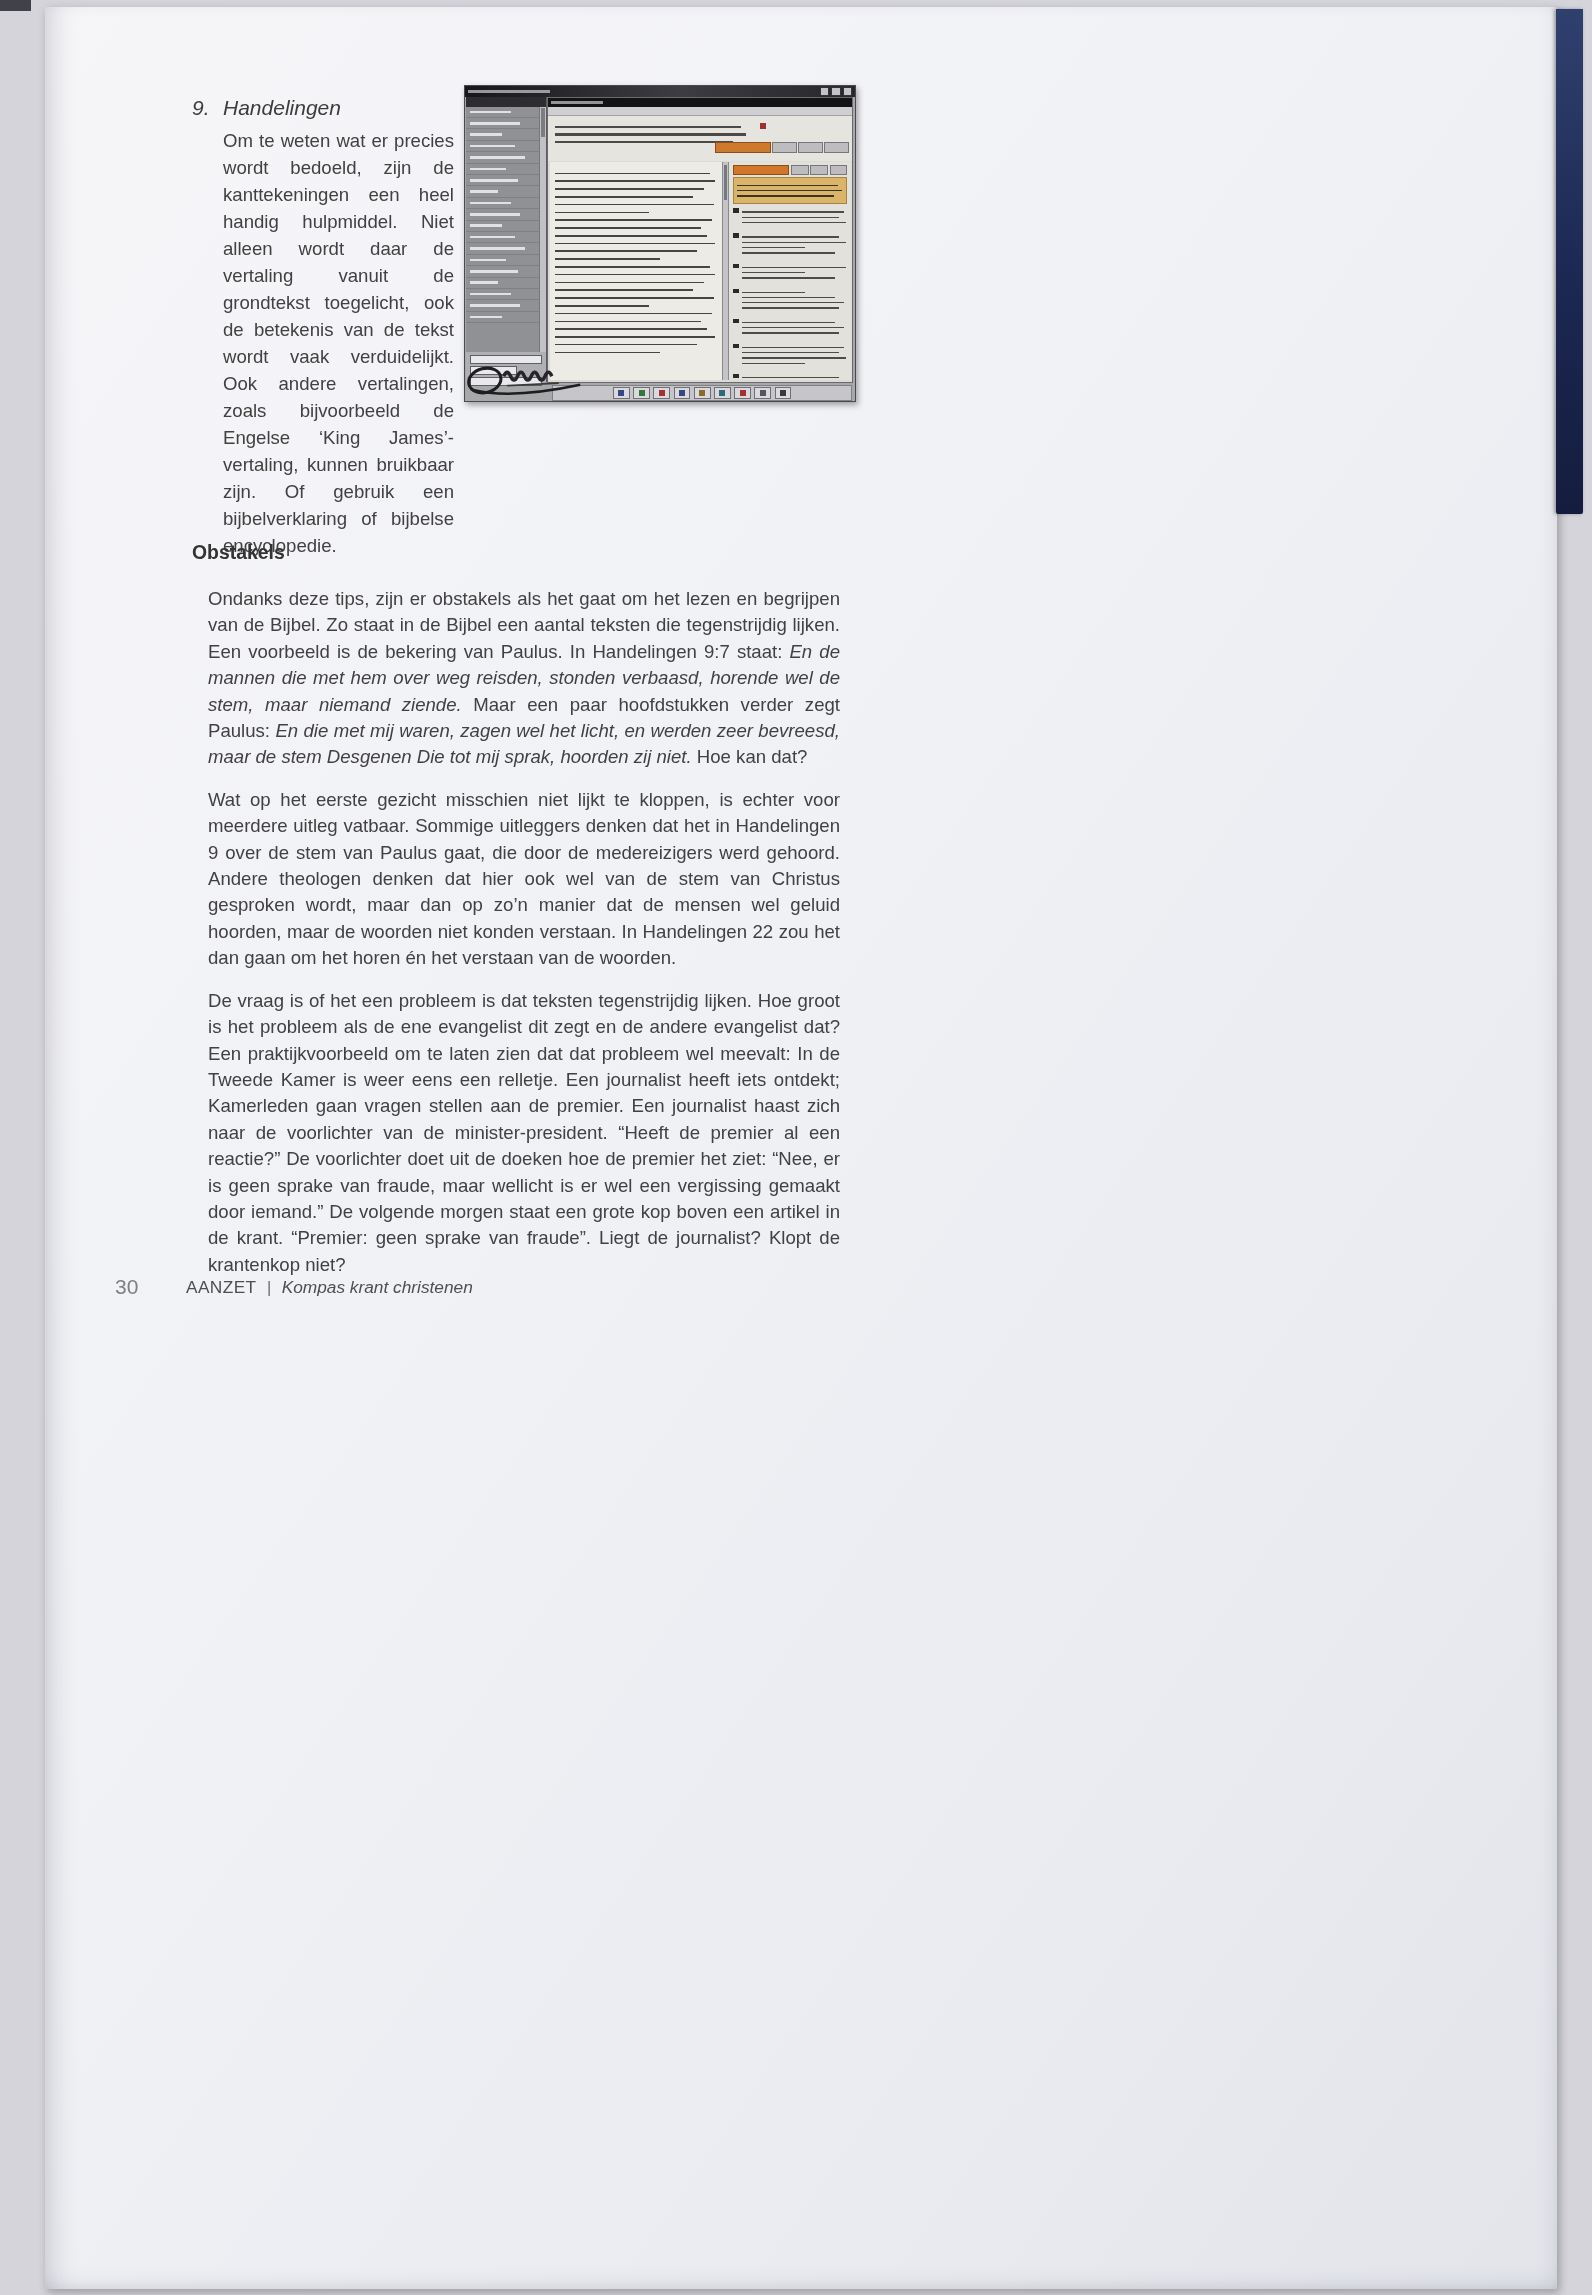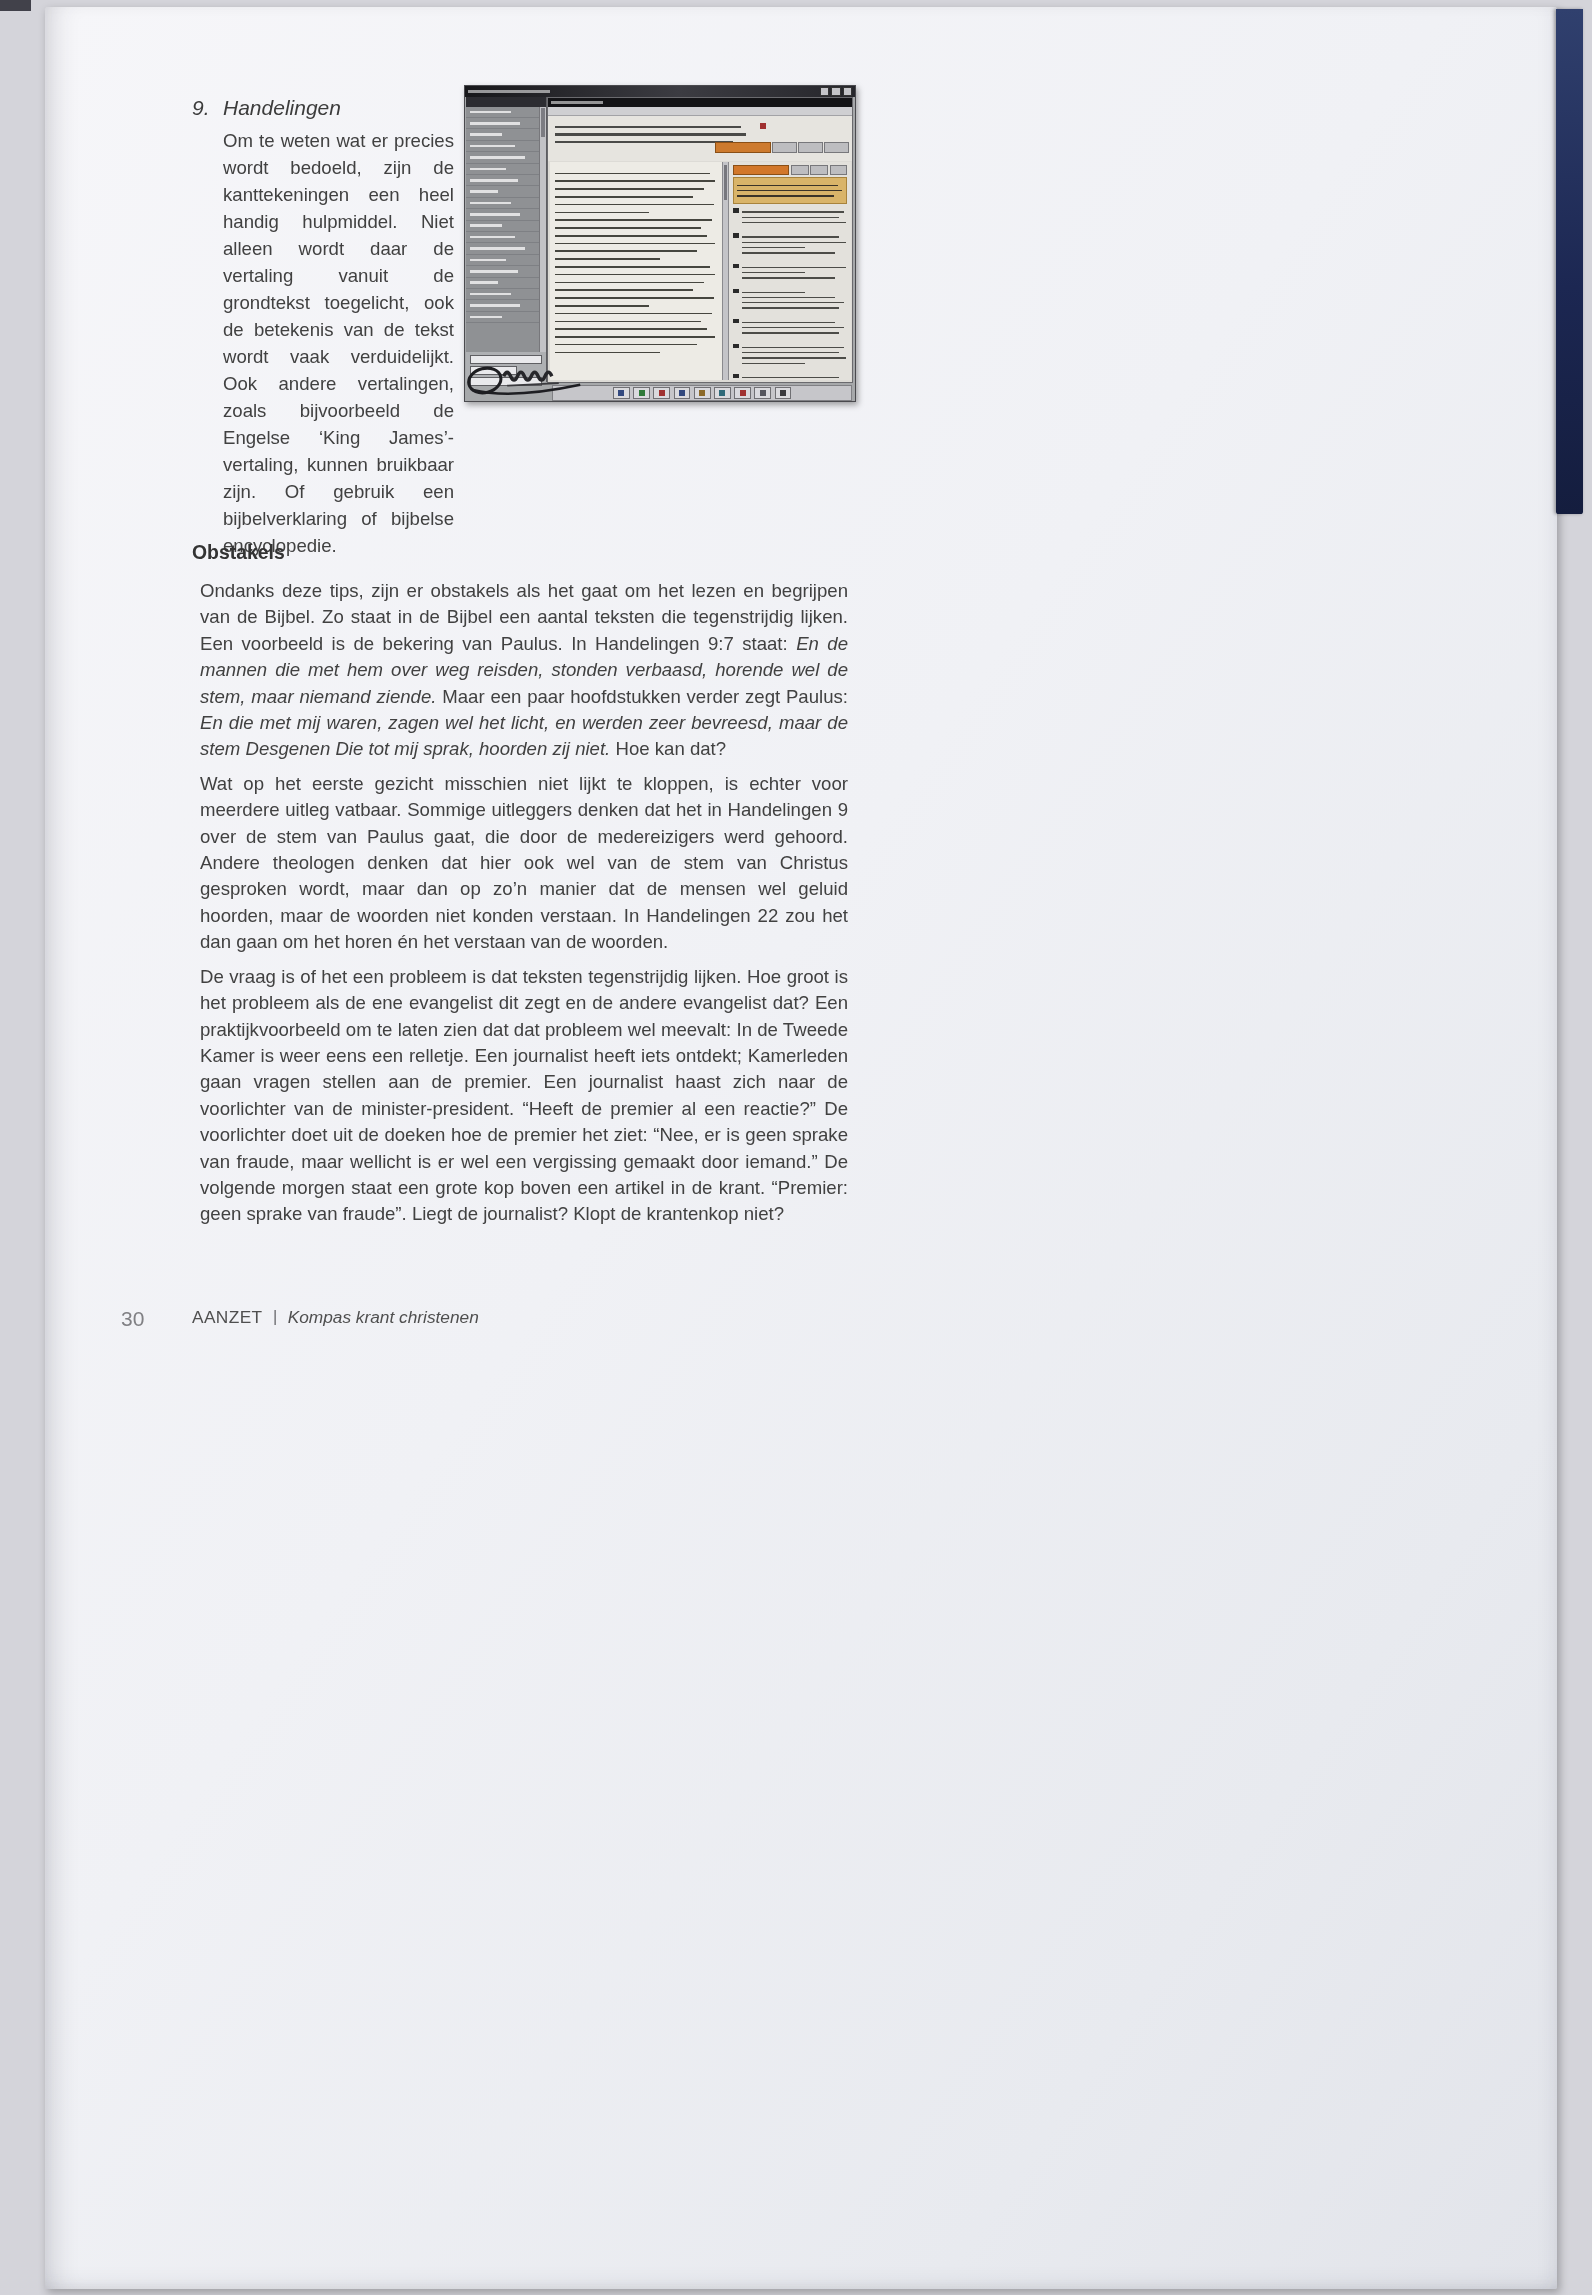--- a/index.html
+++ b/index.html
@@ -21,24 +21,24 @@
   .sec9-head{position:absolute;left:192px;top:96px;display:flex;font-style:italic;
              font-size:21px;color:#3c3c3c;}
   .sec9-num{width:31px;}
   .sec9-body{position:absolute;left:223px;top:127px;width:231px;font-size:18.6px;line-height:27px;
              text-align:justify;color:#414141;}
 
   
   .obst-title{position:absolute;left:192px;top:541px;margin:0;font-size:19.4px;font-weight:bold;color:#333;}
   .obst-body{position:absolute;left:192px;top:570px;width:664px;font-size:18.6px;line-height:26.4px;
              text-align:justify;color:#414141;}
-  .obst-body p{margin:8px;}
-
-  
-  .footer{position:absolute;left:121px;top:1275px;display:flex;align-items:flex-start;color:#4f4f4f;margin-top:32px;}
+  .obst-body p{margin:16px;}
+
+  
+  .footer{position:absolute;left:115px;top:1275px;display:flex;align-items:center;color:#4f4f4f;}
   .pnum{width:71px;font-size:21px;color:#808084;}
   .brand{font-size:17.3px;letter-spacing:0.4px;}
   .sep{margin:0 10.4px;font-size:16.4px;color:#6a6a6e;}
   .btitle{font-size:17.3px;font-style:italic;}
 
   
   .shot{position:absolute;left:464px;top:85px;width:390px;height:318px;}
   .win{position:absolute;left:0;top:0;width:390px;height:315px;background:#a6a8aa;
        border:0.9px solid #4a4a4e;box-shadow:1.7px 2.6px 6px rgba(0,0,0,.35);overflow:hidden;}
   .wtitle{height:11.2px;background:linear-gradient(90deg,#17171a,#3c3c42 55%,#26262b);

